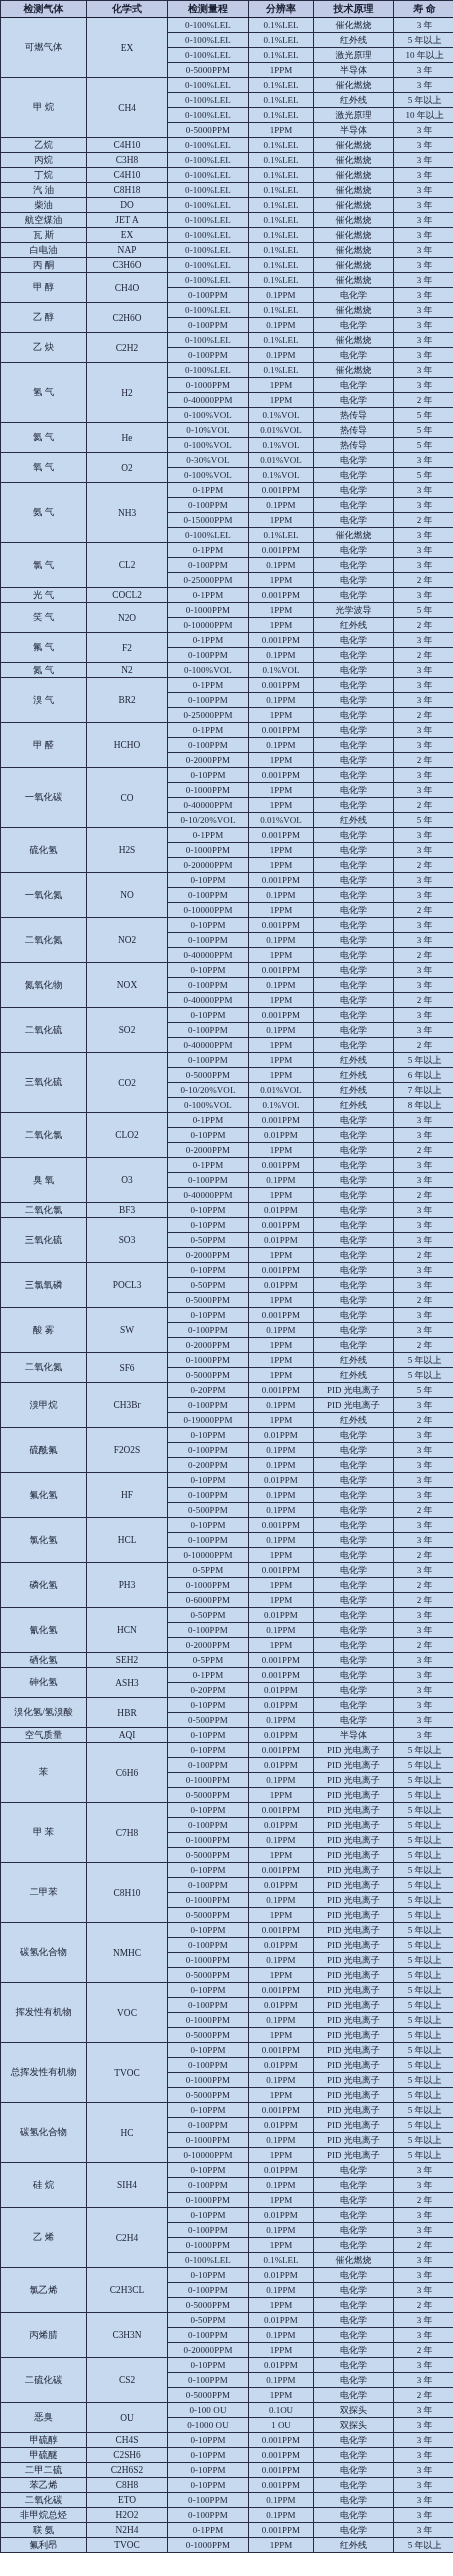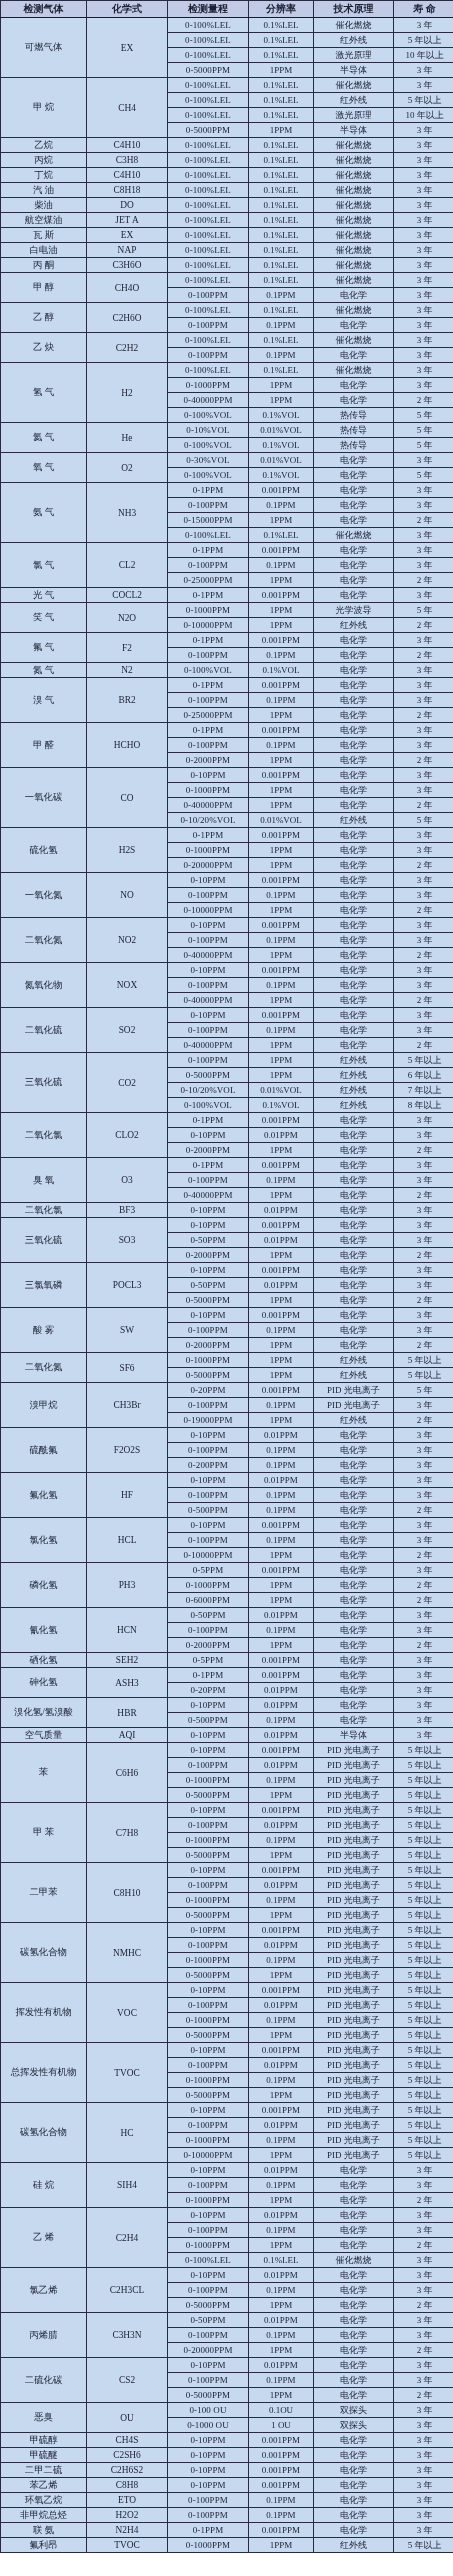--- a/index.html
+++ b/index.html
@@ -1198,21 +1198,21 @@
         </tr>
         <tr class="gs">
           <td rowspan="1" class="gas-cell">苯乙烯</td>
           <td rowspan="1" class="formula-cell">C8H8</td>
           <td class="range-cell">0-10PPM</td>
           <td class="resolution-cell">0.001PPM</td>
           <td class="principle-cell">电化学</td>
           <td class="lifespan-cell">3 年</td>
         </tr>
         <tr class="gs">
-          <td rowspan="1" class="gas-cell">环氧乙烷</td>
+          <td rowspan="1" class="gas-cell">二氧化碳</td>
           <td rowspan="1" class="formula-cell">ETO</td>
           <td class="range-cell">0-100PPM</td>
           <td class="resolution-cell">0.1PPM</td>
           <td class="principle-cell">电化学</td>
           <td class="lifespan-cell">3 年</td>
         </tr>
         <tr class="gs">
           <td rowspan="1" class="gas-cell">非甲烷总烃</td>
           <td rowspan="1" class="formula-cell">H2O2</td>
           <td class="range-cell">0-100PPM</td>

